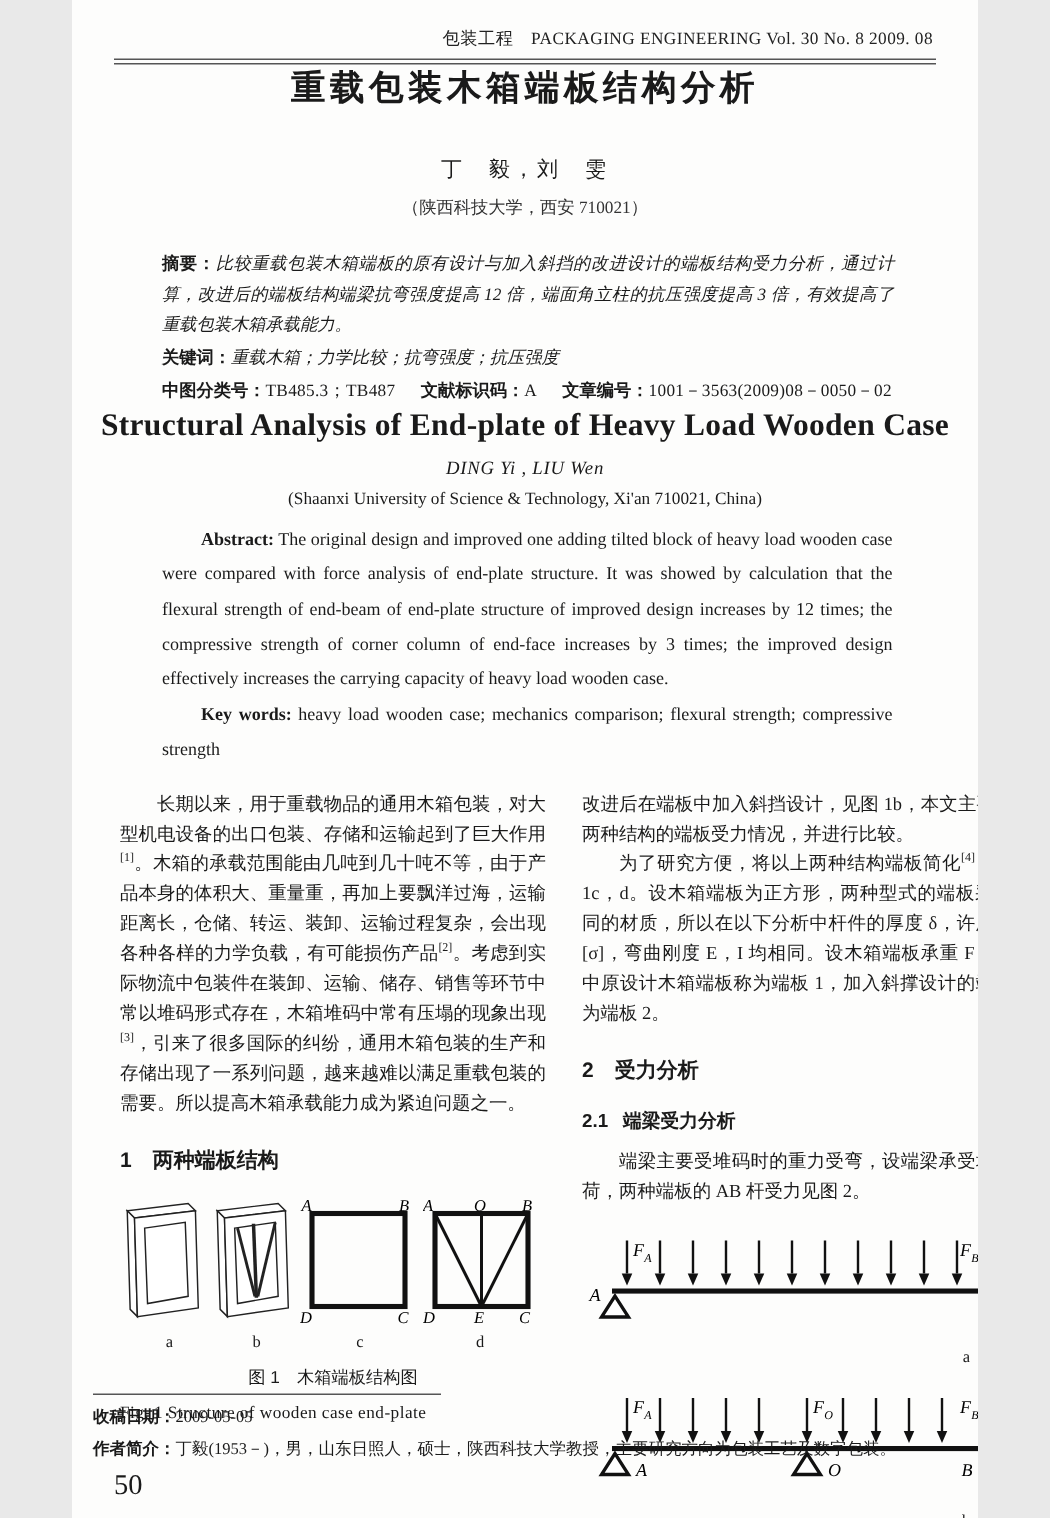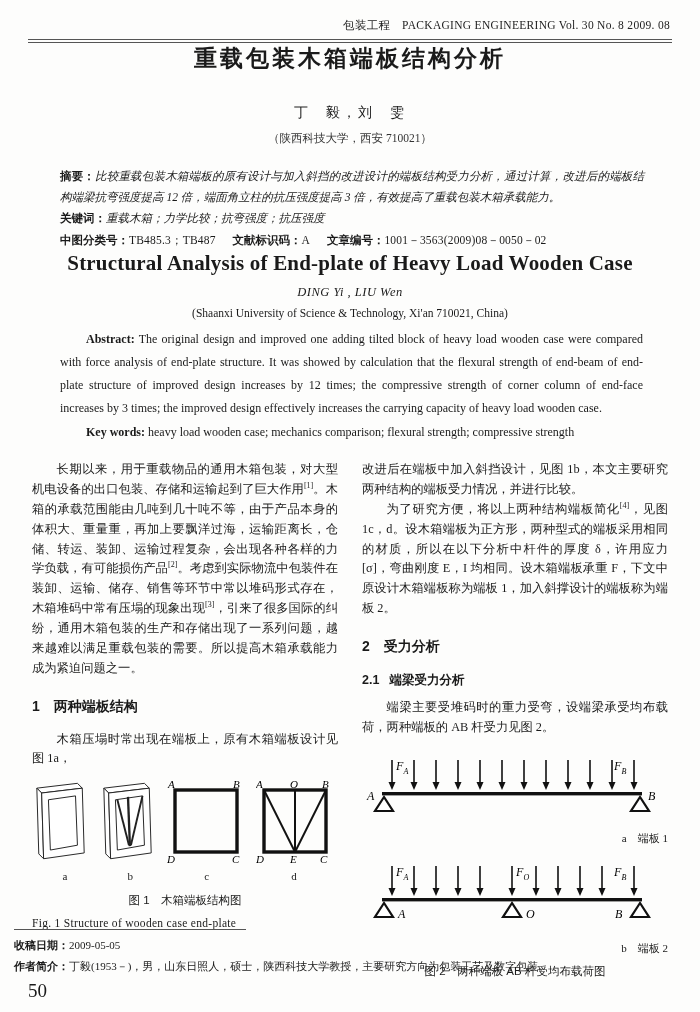--- a/index.html
+++ b/index.html
@@ -1,17 +1,17 @@
 <!DOCTYPE html>
 <html><head>
 <meta charset="utf-8">
 <style>
   * { margin: 0; padding: 0; box-sizing: border-box; }
   body { background: #e9e9e9; font-family: "Liberation Serif", "DejaVu Serif", serif; color: #1a1a1a; }
-  .page { width: 700px; height: 1012px; background: #fdfdfc; position: relative; overflow: hidden; margin: 0 auto; }
+  .page { width: 604px; height: 1012px; background: #fdfdfc; position: relative; overflow: hidden; margin: 0 auto; }
 
   .journal-line { text-align: right; padding: 18px 30px 4px 0; font-size: 11.5px; color: #222; letter-spacing: 0.3px; }
   .double-rule { margin: 2px 28px 0 28px; height: 4px; border-top: 1.2px solid #555; border-bottom: 1.2px solid #555; }
 
   .title-cn { text-align: center; font-size: 23px; font-weight: bold; letter-spacing: 3px; }
   .authors-cn { text-align: center; font-size: 14px; margin-top: 30px; letter-spacing: 2px; }
   .affil-cn { text-align: center; font-size: 11.5px; margin-top: 9px; color: #333; }
 
   .abs-block { margin: 20px 56px 0 60px; font-size: 11.5px; line-height: 1.8; text-align: justify; }
   .abs-block .lbl { font-weight: bold; font-style: normal; }
@@ -92,21 +92,20 @@
 
   <div class="columns">
 
     <div class="col">
       <p class="indent">长期以来，用于重载物品的通用木箱包装，对大型机电设备的出口包装、存储和运输起到了巨大作用<sup>[1]</sup>。木箱的承载范围能由几吨到几十吨不等，由于产品本身的体积大、重量重，再加上要飘洋过海，运输距离长，仓储、转运、装卸、运输过程复杂，会出现各种各样的力学负载，有可能损伤产品<sup>[2]</sup>。考虑到实际物流中包装件在装卸、运输、储存、销售等环节中常以堆码形式存在，木箱堆码中常有压塌的现象出现<sup>[3]</sup>，引来了很多国际的纠纷，通用木箱包装的生产和存储出现了一系列问题，越来越难以满足重载包装的需要。所以提高木箱承载能力成为紧迫问题之一。</p>
 
       <div class="sec-head">
         <span class="no">1</span><span>两种端板结构</span>
       </div>
 
-      <p class="indent">木箱压塌时常出现在端板上，原有木箱端板设计见图 1a，</p>
 
       <div class="fig">
         <div class="fig1-row">
 
           <svg width="58" height="86" viewBox="0 0 60 86">
             <path d="M10,13 L52,8 L47,3 L5,8 Z" fill="#fff" stroke="#222" stroke-width="1"></path>
             <path d="M10,13 L5,8 L7,76 L12,81 Z" fill="#fff" stroke="#222" stroke-width="1"></path>
             <path d="M10,13 L52,8 L54,75 L12,81 Z" fill="#fff" stroke="#222" stroke-width="1"></path>
             <path d="M17,20 L45,16 L47,67 L19,72 Z" fill="#fff" stroke="#222" stroke-width="1"></path>
           </svg>

